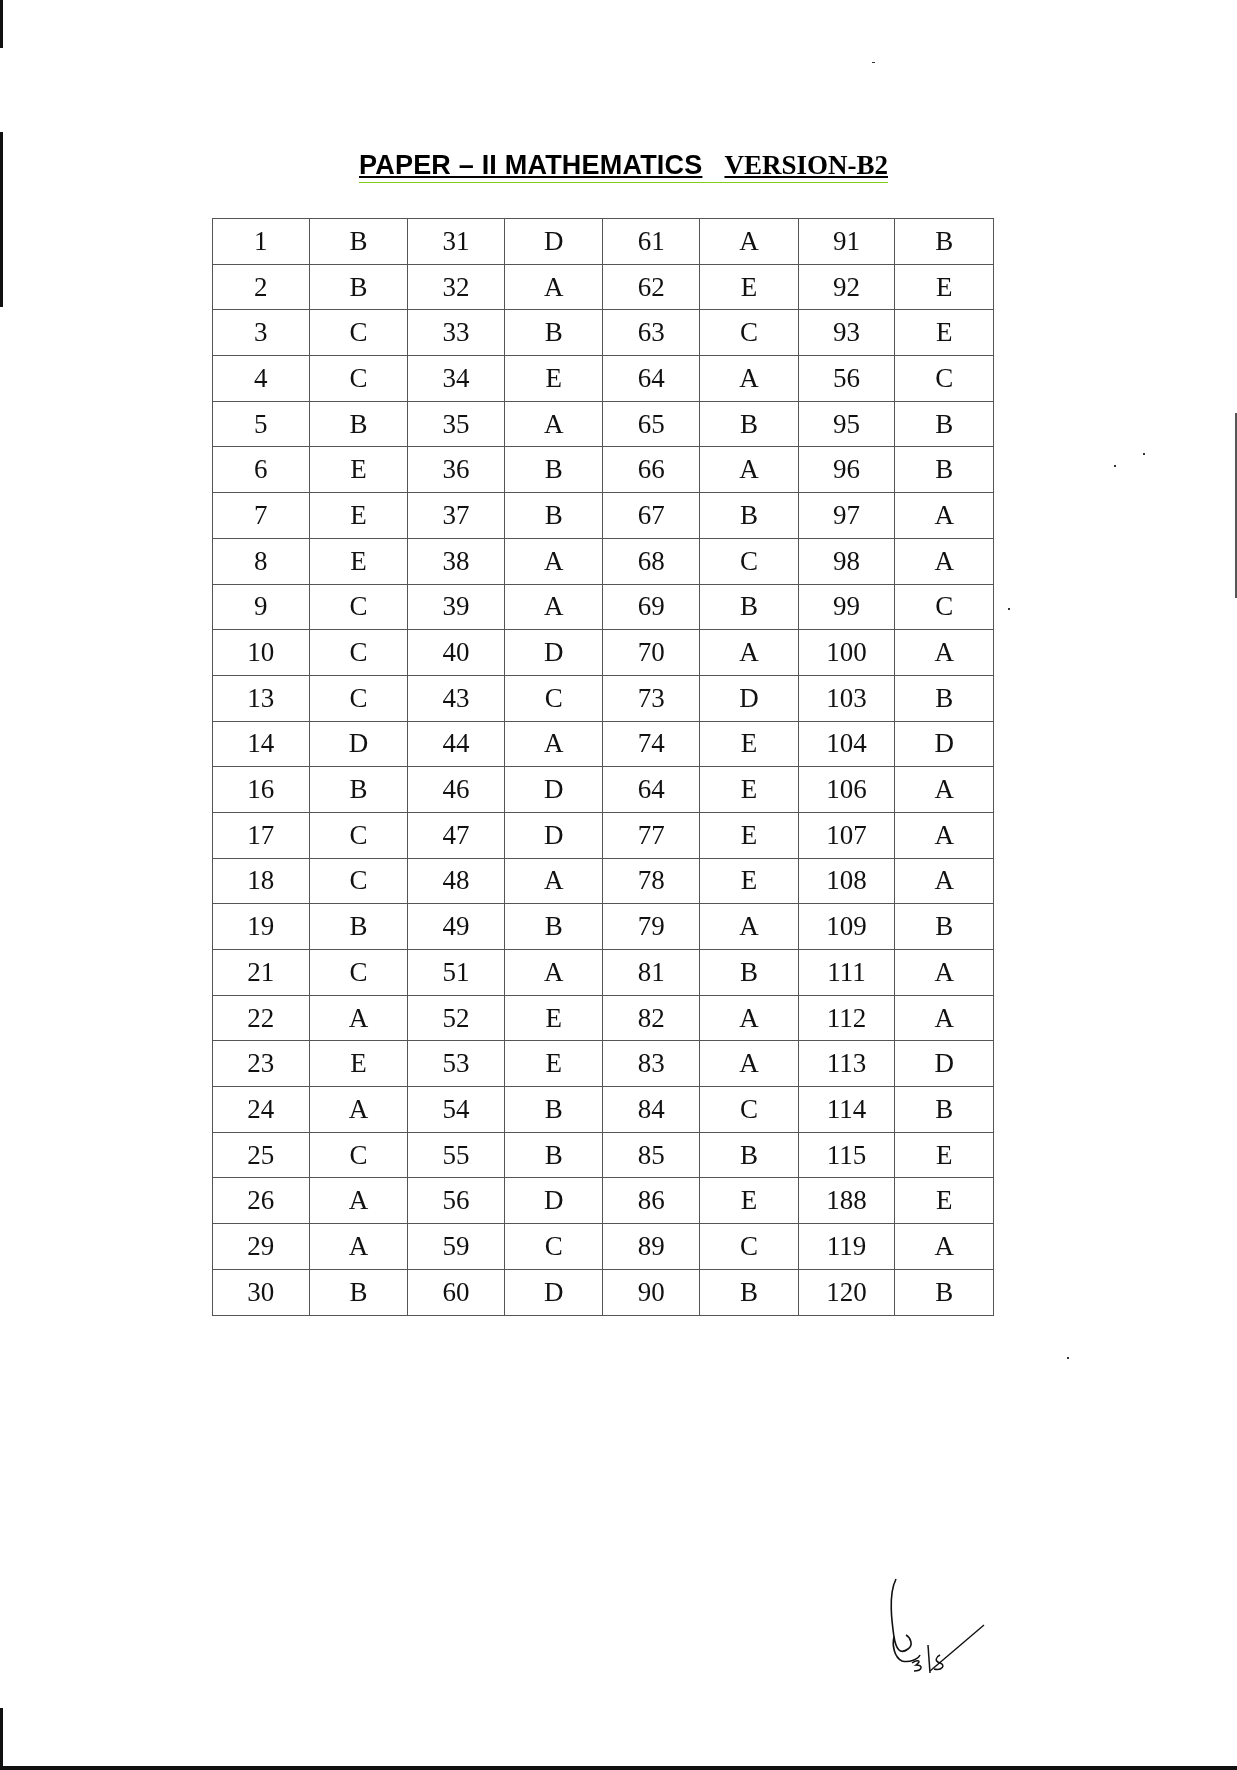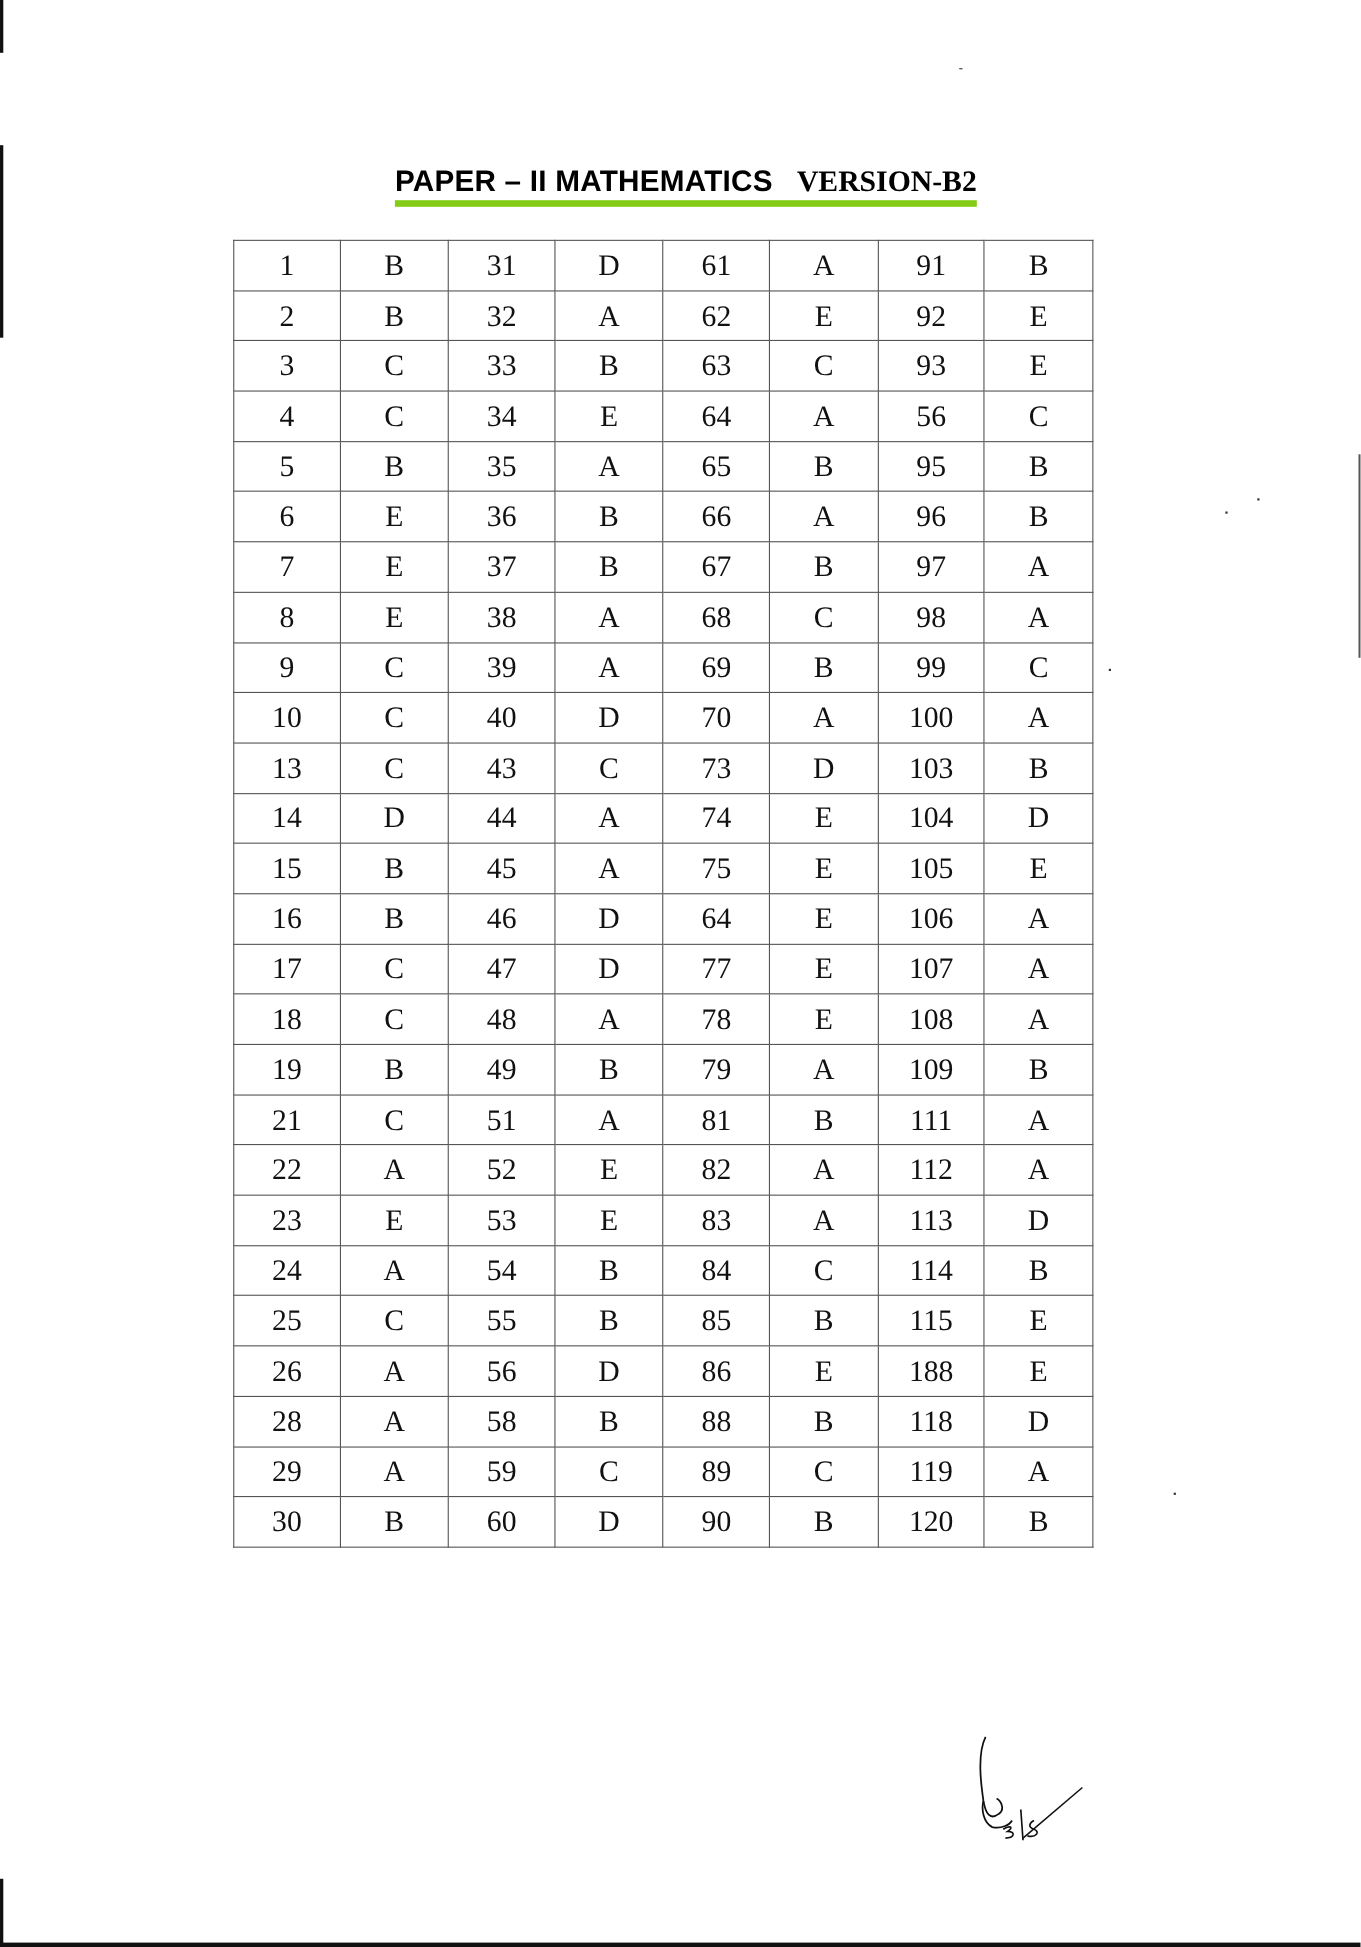--- a/index.html
+++ b/index.html
@@ -38,23 +38,24 @@
     top: 150px;
     left: 0;
     width: 1237px;
     text-align: center;
     font-size: 27px;
     color: #000;
     white-space: nowrap;
   }
   .title-inner {
     display: inline-block;
-    border-bottom: 6px solid #84cc16;
+    border-bottom: 1px solid #84cc16;
     padding-bottom: 1px;
     margin-left: 10px;
+    text-decoration: underline;
   }
   .title-sans {
     font-family: "Liberation Sans", sans-serif;
     font-weight: bold;
     letter-spacing: 0.2px;
   }
   .title-serif {
     font-family: "Liberation Serif", serif;
     font-weight: bold;
     margin-left: 22px;
@@ -235,30 +236,20 @@
         <td>14</td>
         <td>D</td>
         <td>44</td>
         <td>A</td>
         <td>74</td>
         <td>E</td>
         <td>104</td>
         <td>D</td>
       </tr>
       <tr>
-        <td>15</td>
-        <td>B</td>
-        <td>45</td>
-        <td>A</td>
-        <td>75</td>
-        <td>E</td>
-        <td>105</td>
-        <td>E</td>
-      </tr>
-      <tr>
         <td>16</td>
         <td>B</td>
         <td>46</td>
         <td>D</td>
         <td>64</td>
         <td>E</td>
         <td>106</td>
         <td>A</td>
       </tr>
       <tr>
@@ -343,30 +334,20 @@
       </tr>
       <tr>
         <td>26</td>
         <td>A</td>
         <td>56</td>
         <td>D</td>
         <td>86</td>
         <td>E</td>
         <td>188</td>
         <td>E</td>
-      </tr>
-      <tr>
-        <td>28</td>
-        <td>A</td>
-        <td>58</td>
-        <td>B</td>
-        <td>88</td>
-        <td>B</td>
-        <td>118</td>
-        <td>D</td>
       </tr>
       <tr>
         <td>29</td>
         <td>A</td>
         <td>59</td>
         <td>C</td>
         <td>89</td>
         <td>C</td>
         <td>119</td>
         <td>A</td>

